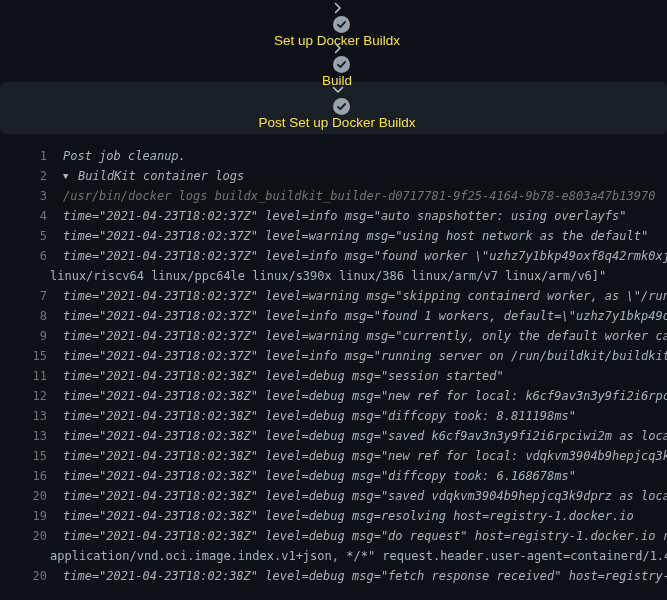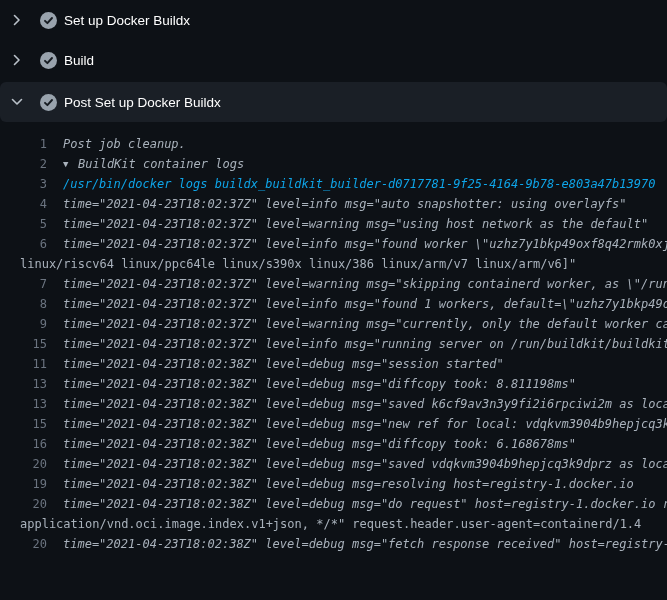--- a/index.html
+++ b/index.html
@@ -7,47 +7,48 @@
     width:667px; height:600px; overflow:hidden;
     background:#0d1116;
     font-family:"Liberation Sans", sans-serif;
   }
   .viewer { width:667px; height:600px; overflow:hidden; }
 
   
   .steps { width:667px; }
   .step {
     height:40px; display:flex; align-items:center;
-    color:#ffffff; font-size:13.5px; cursor:pointer;
+    color:#fde047; font-size:13.5px; cursor:pointer;
     width:667px;
+    flex-direction:column;
   }
   .step.expanded {
-    height:40px; margin:2px 0;
+    height:52px; margin:2px 0;
     background:#1a1f26; border-radius:6px;
   }
   .chev { width:16px; height:16px; margin-left:9px; flex:none; display:flex; align-items:center; justify-content:center; }
   .check { width:17px; height:17px; margin-left:15px; flex:none; display:flex; align-items:center; justify-content:center; }
   .slabel { margin-left:7px; white-space:nowrap; }
 
   
   .log {
     padding-top:10px;
     font-family:"DejaVu Sans Mono", monospace;
     font-size:12px; line-height:20px;
     color:#a9b2bc;
     width:667px; overflow:hidden;
   }
   .row { display:flex; height:20px; overflow:hidden; }
   .ln {
     width:47px; flex:none; text-align:right;
     color:#6b7480; user-select:none; cursor:pointer;
   }
   .lt { padding-left:16px; flex:none; white-space:pre;font-style:italic; }
-  .cont { height:20px; padding-left:20px; white-space:pre; overflow:hidden; }
-  .command { color:#0ea5e9; }
+  .cont { height:20px; padding-left:50px; white-space:pre; overflow:hidden; }
+  .command { color:#737373; }
   .tri { display:inline-block; width:15px; font-size:9px; vertical-align:1px; }
 </style>
 </head>
 <body>
 
 <div class="viewer">
   <div class="steps" id="steps">
       <div class="step">
         <span class="chev">
           <svg width="16" height="16" viewBox="0 0 16 16">
@@ -131,20 +132,24 @@
       </div>
       <div class="row">
         <span class="ln">15</span>
         <span class="lt">time="2021-04-23T18:02:37Z" level=info msg="running server on /run/buildkit/buildkit</span>
       </div>
       <div class="row">
         <span class="ln">11</span>
         <span class="lt">time="2021-04-23T18:02:38Z" level=debug msg="session started"</span>
       </div>
       <div class="row">
+        <span class="ln">12</span>
+        <span class="lt">time="2021-04-23T18:02:38Z" level=debug msg="new ref for local: k6cf9av3n3y9fi2i6rpc</span>
+      </div>
+      <div class="row">
         <span class="ln">13</span>
         <span class="lt">time="2021-04-23T18:02:38Z" level=debug msg="diffcopy took: 8.811198ms"</span>
       </div>
       <div class="row">
         <span class="ln">13</span>
         <span class="lt">time="2021-04-23T18:02:38Z" level=debug msg="saved k6cf9av3n3y9fi2i6rpciwi2m as loca</span>
       </div>
       <div class="row">
         <span class="ln">15</span>
         <span class="lt">time="2021-04-23T18:02:38Z" level=debug msg="new ref for local: vdqkvm3904b9hepjcq3k</span>

